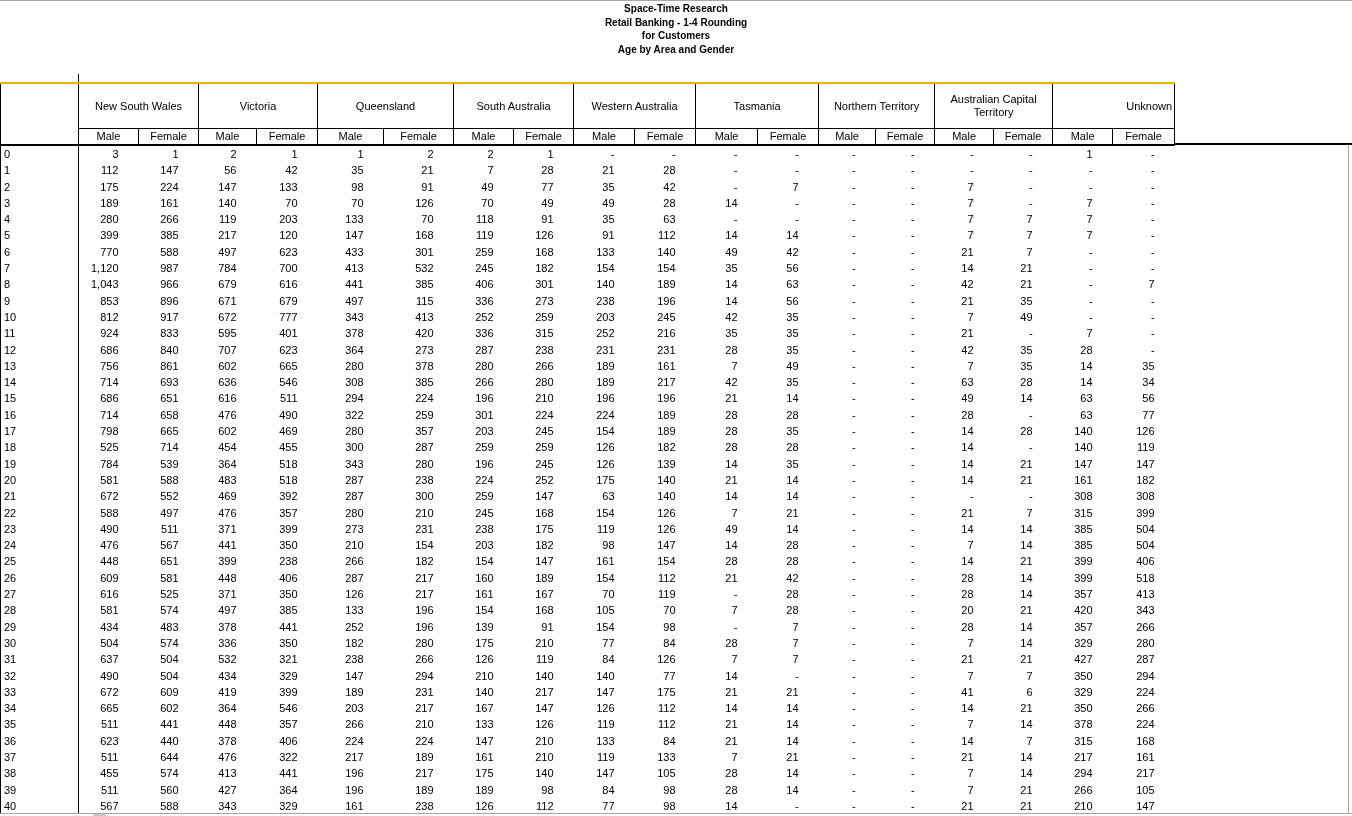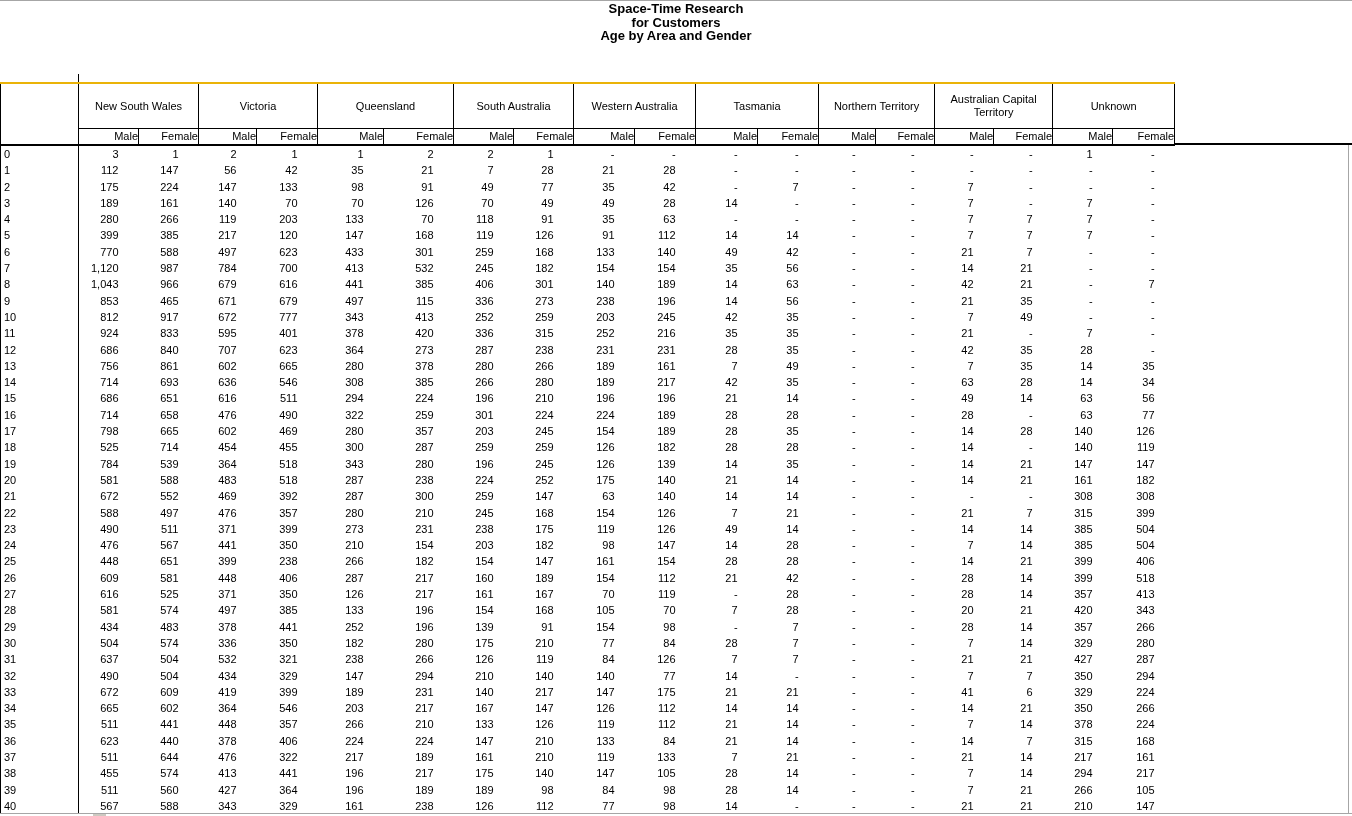--- a/index.html
+++ b/index.html
@@ -4,40 +4,40 @@
 <style>
   html,body{margin:0;padding:0;background:#fff;}
   .pane{
     position:relative;width:1352px;height:816px;background:#ffffff;
     font-family:"Liberation Sans","DejaVu Sans",sans-serif;color:#000;overflow:hidden;
   }
   .frame-line{position:absolute;background:#a6a6a6;}
   .black-line{position:absolute;background:#000;}
   .title-block{
     position:absolute;top:2px;left:0;width:100%;
-    text-align:center;font-weight:bold;font-size:13px;line-height:13.6px;
+    text-align:center;font-weight:bold;font-size:10px;line-height:13.6px;
   }
   table.report{
     position:absolute;top:82px;left:0;width:1174px;
     border-collapse:collapse;table-layout:fixed;
     border-top:2px solid #eab308;border-left:1px solid #000;
     font-size:11px;
   }
   table.report th{font-weight:normal;}
   .corner{
     border-right:1px solid #000;border-bottom:2px solid #000;background:#fff;
   }
   .group-th{
     border-left:1px solid #000;border-bottom:1px solid #000;
     height:44px;text-align:center;vertical-align:middle;line-height:13px;padding:0 2px;
   }
-  .group-th.last{border-right:1px solid #000;}
+  .group-th.last{border-right:1px solid #000;text-align:right;}
   .sub-th{
     border-left:1px solid #000;border-bottom:2px solid #000;
-    height:15px;line-height:15px;text-align:right;vertical-align:middle;padding:0;
+    height:15px;line-height:15px;text-align:center;vertical-align:middle;padding:0;
   }
   .sub-th.last{border-right:1px solid #000;}
   tbody td.age{
     text-align:left;padding:0 0 0 3px;border-right:1px solid #000;
     height:16.3px;line-height:16.3px;font-size:11px;white-space:nowrap;
   }
   tbody td.val{
     text-align:right;padding:0 20px 0 0;height:16.3px;line-height:16.3px;
     font-size:11px;white-space:nowrap;overflow:hidden;
   }
@@ -45,20 +45,21 @@
 </style>
 </head>
 <body>
 
 <div class="pane">
 
   <div class="frame-line" style="left:0;top:0;width:1352px;height:1px;"></div>
 
   <div class="title-block">
     <div>Space-Time Research</div>
+    <div>Retail Banking - 1-4 Rounding</div>
     <div>for Customers</div>
     <div>Age by Area and Gender</div>
   </div>
 
   <div class="black-line" style="left:78px;top:74px;width:1px;height:8px;"></div>
 
   <table class="report">
     <colgroup>
       <col style="width:78px">
         <col style="width:60px">
@@ -300,21 +301,21 @@
           <td class="val">-</td>
           <td class="val">-</td>
           <td class="val">42</td>
           <td class="val">21</td>
           <td class="val">-</td>
           <td class="val">7</td>
         </tr>
         <tr>
           <td class="age">9</td>
           <td class="val">853</td>
-          <td class="val">465</td>
+          <td class="val">896</td>
           <td class="val">671</td>
           <td class="val">679</td>
           <td class="val">497</td>
           <td class="val">115</td>
           <td class="val">336</td>
           <td class="val">273</td>
           <td class="val">238</td>
           <td class="val">196</td>
           <td class="val">14</td>
           <td class="val">56</td>

